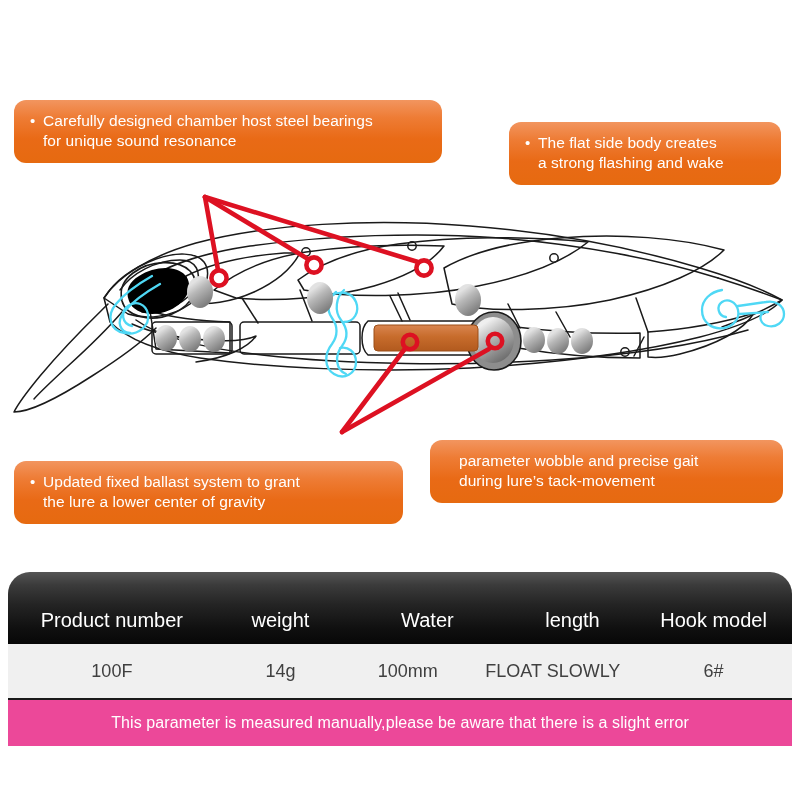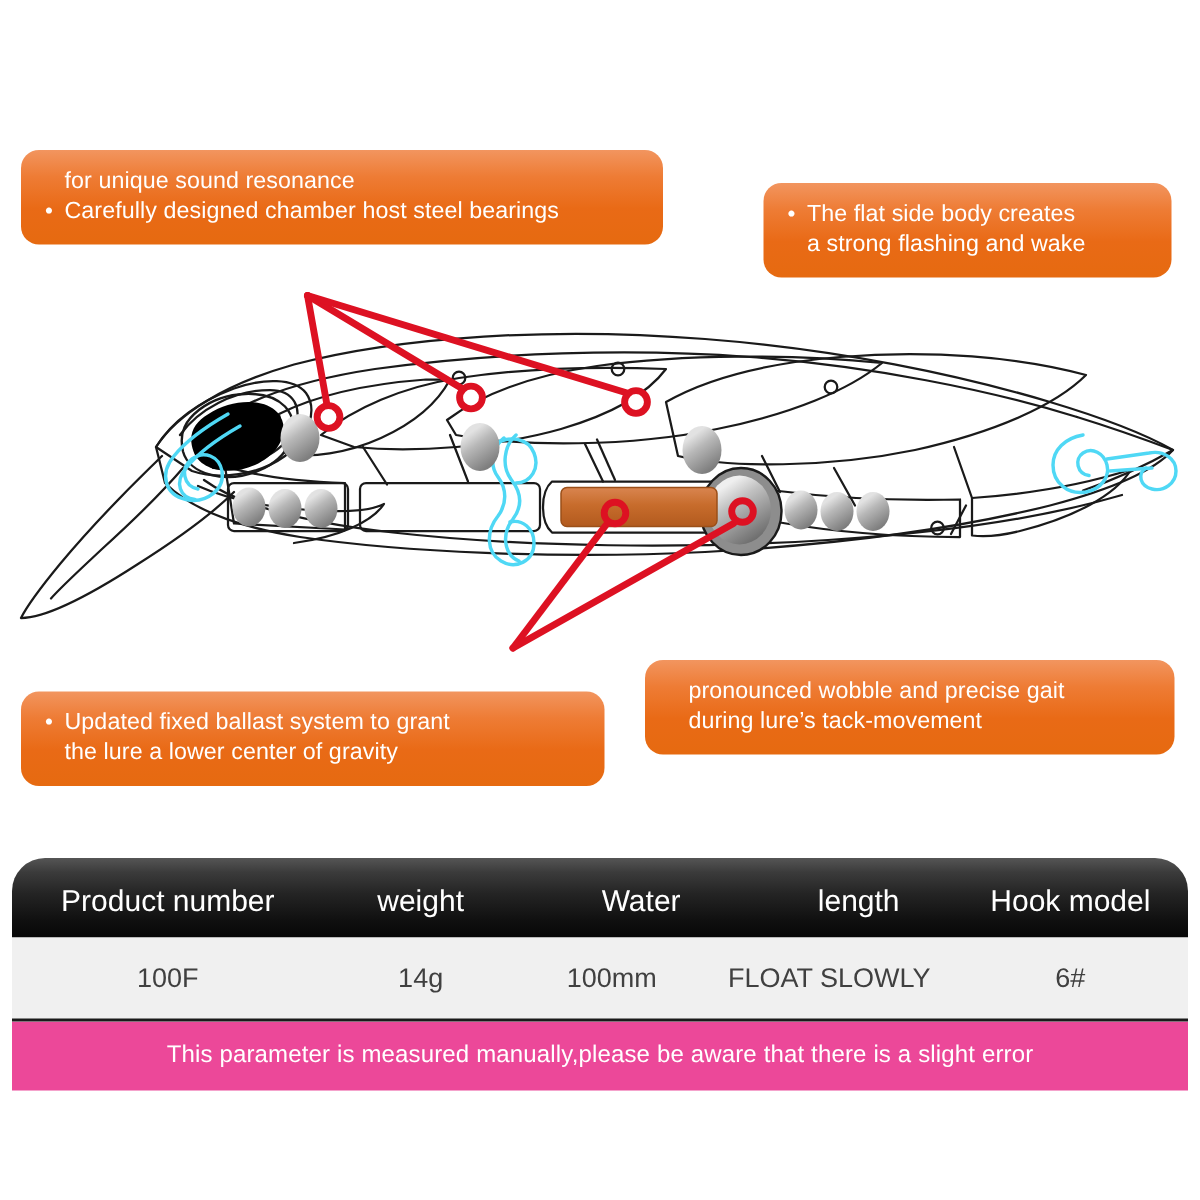--- a/index.html
+++ b/index.html
@@ -76,21 +76,21 @@
   
   #spec-table {
     position: absolute;
     left: 8px;
     top: 572px;
     width: 784px;
   }
   .tbl-head {
     background: linear-gradient(to bottom, #555555 0%, #3b3b3b 18%, #242424 45%, #101010 78%, #070707 100%);
     border-radius: 22px 22px 0 0;
-    height: 53px;
+    height: 72px;
     position: relative;
   }
   .tbl-body {
     background: #f0f0f0;
     height: 54px;
     position: relative;
     border-bottom: 2px solid #1a1a1a;
   }
   .tbl-note {
     background: #ec4899;
@@ -276,36 +276,36 @@
       <circle cx="314" cy="265" r="7.6"></circle>
       <circle cx="424" cy="268" r="7.6"></circle>
     </g>
     <g stroke="#dd1122" stroke-width="4.6" fill="none">
       <circle cx="410" cy="342" r="7.2"></circle>
       <circle cx="495" cy="341" r="7.2"></circle>
     </g>
   </svg>
 
   <div class="callout" id="callout-chamber">
+    <span class="row"><span class="bullet">•</span><span>Carefully designed chamber host steel bearings</span></span>
     <span class="row hang">for unique sound resonance</span>
-    <span class="row"><span class="bullet">•</span><span>Carefully designed chamber host steel bearings</span></span>
   </div>
 
   <div class="callout" id="callout-flat">
     <span class="row"><span class="bullet">•</span><span>The flat side body creates</span></span>
     <span class="row hang">a strong flashing and wake</span>
   </div>
 
   <div class="callout" id="callout-ballast">
     <span class="row"><span class="bullet">•</span><span>Updated fixed ballast system to grant</span></span>
     <span class="row hang">the lure a lower center of gravity</span>
   </div>
 
   <div class="callout" id="callout-rotation">
-    <span class="row hang">pronounced wobble and precise gait</span>
+    <span class="row hang">parameter wobble and precise gait</span>
     <span class="row hang">during lure’s tack-movement</span>
   </div>
 
   <div id="spec-table">
 
     <div class="tbl-head">
       <div class="cellrow">
         <div class="cell c0">Product number</div>
         <div class="cell c1">weight</div>
         <div class="cell c3">Water</div>

